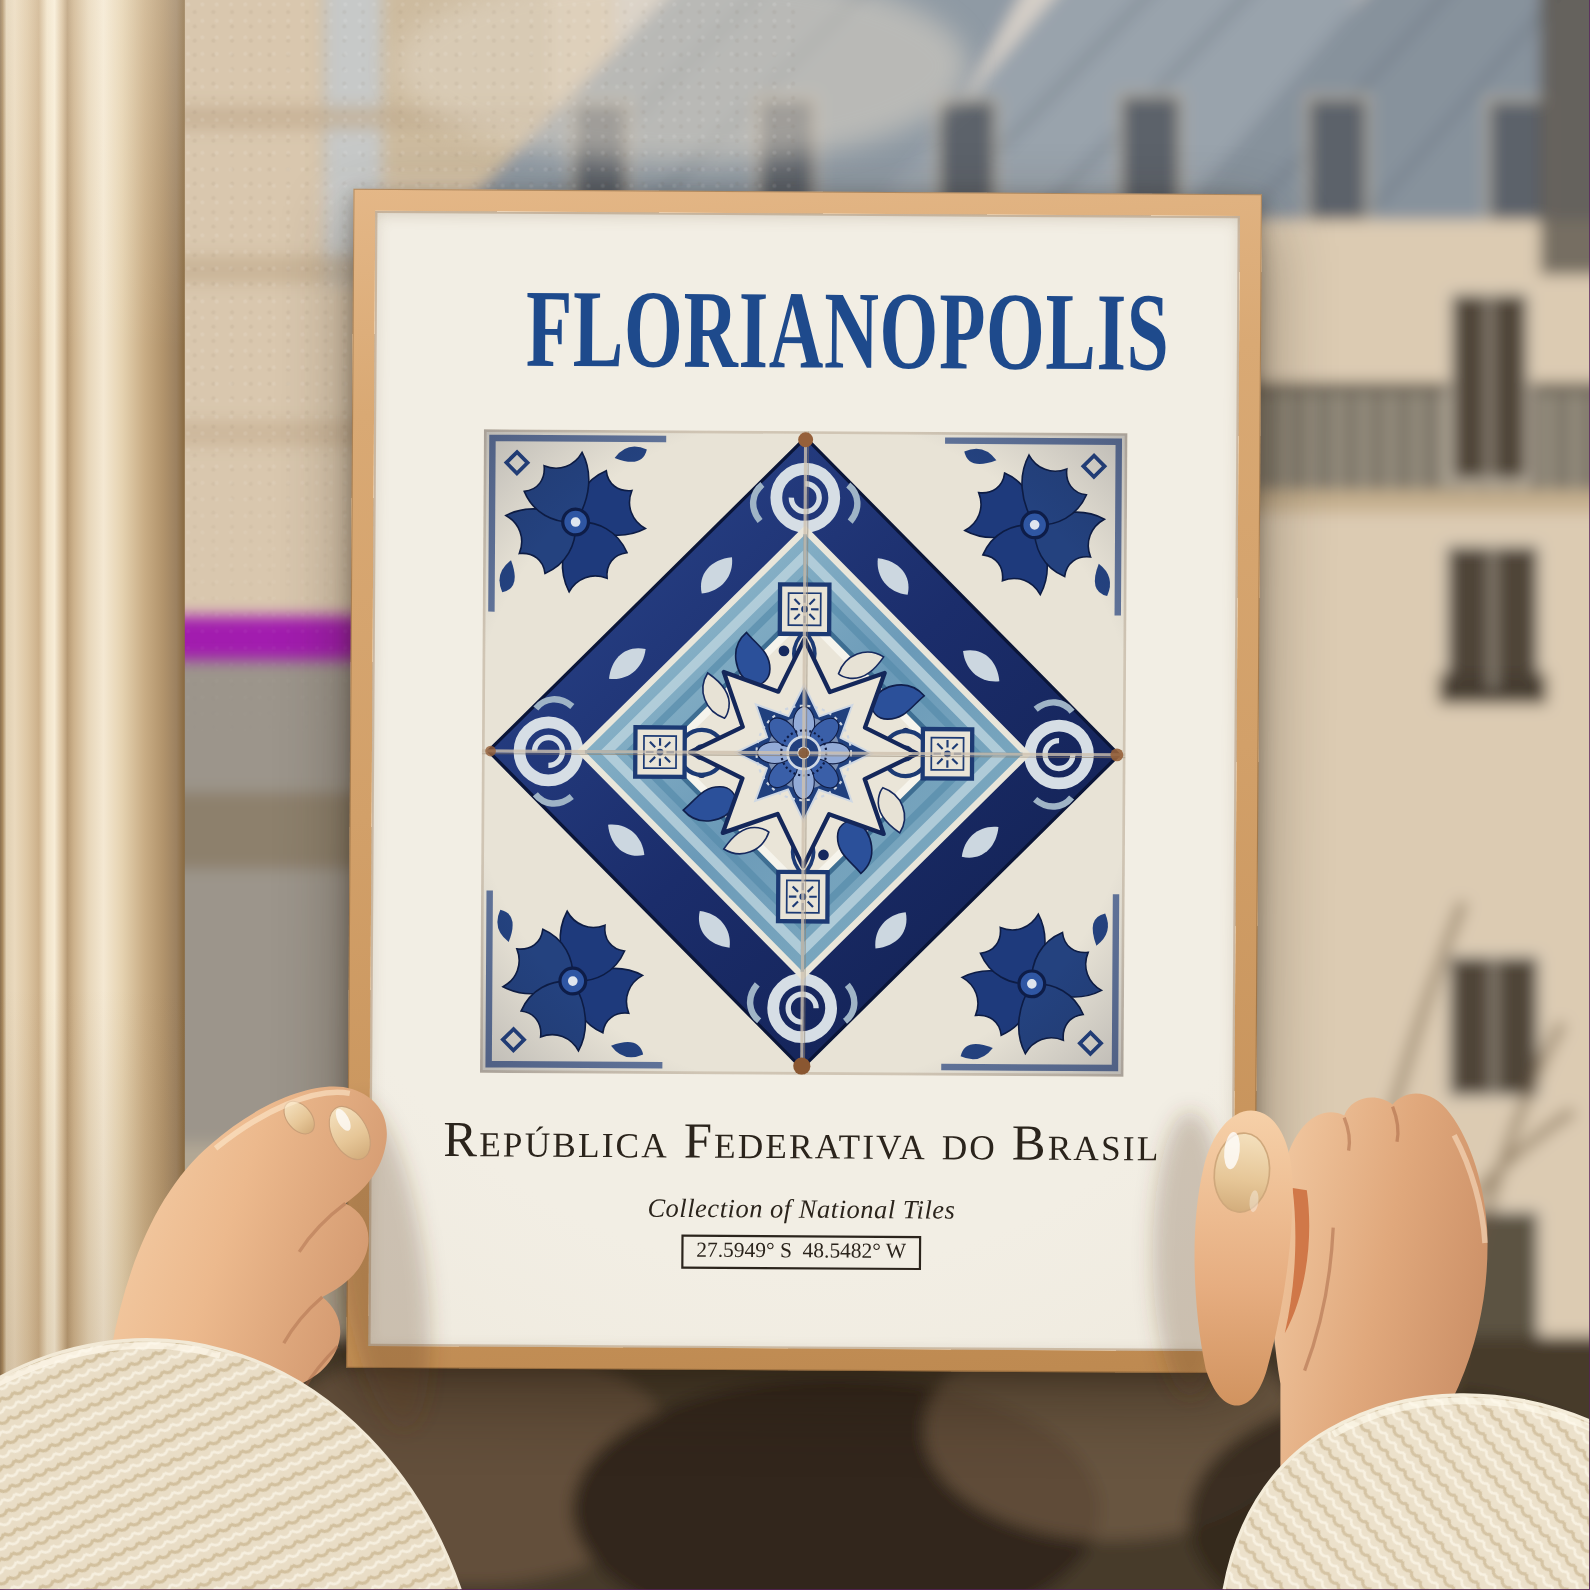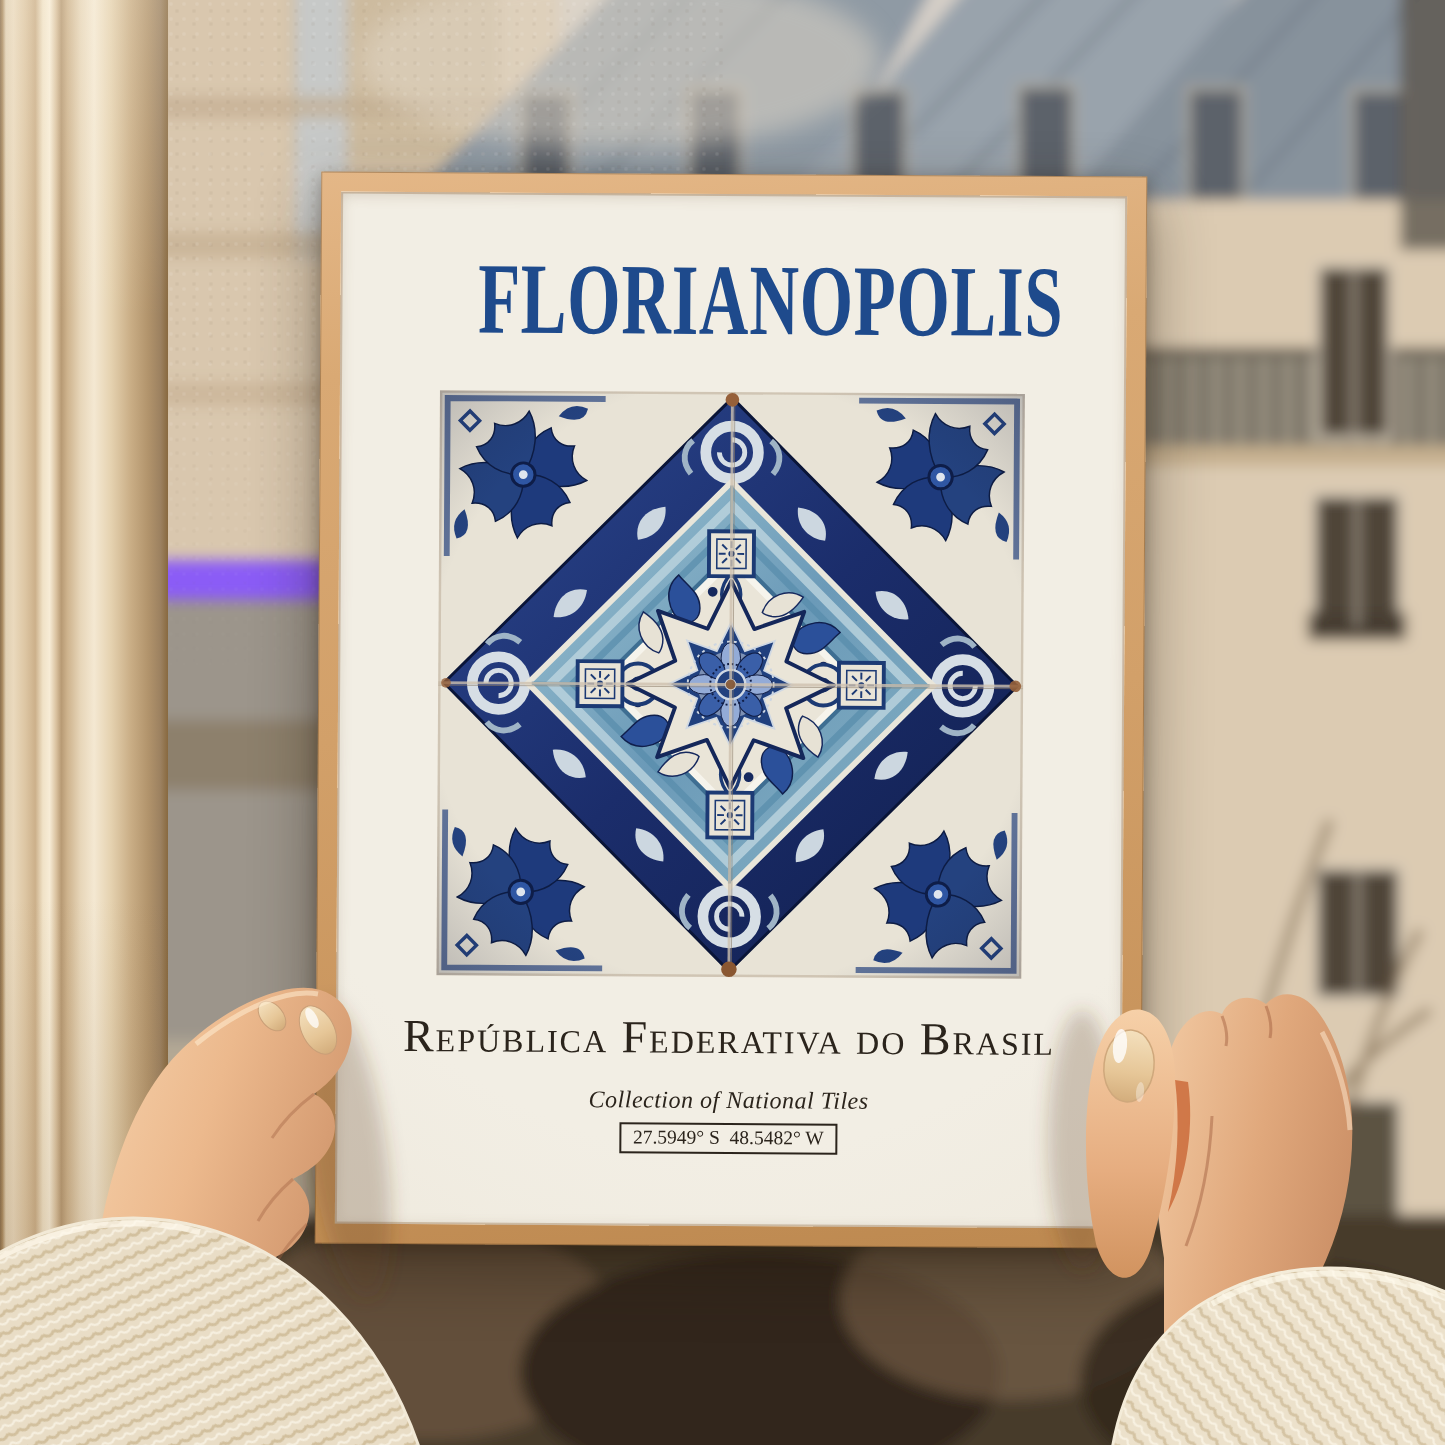--- a/index.html
+++ b/index.html
@@ -1,17 +1,17 @@
 <!DOCTYPE html>
 <html style="--title-blue: #1e4a8c; --poster-paper: #f2eee4; --frame-wood: #d2a069; --tile-navy: #1b2d6b; --tile-mid-blue: #2d55a5; --tile-light-blue: #8ea9d6; --tile-teal: #7ea8bf; --tile-white: #eae5d8; --text-dark: #2b241c; --window-frame-cream: #e7d7ba; --sweater-cream: #e9ddc6; --skin-tone: #e8b48c;"><head>
 <meta charset="utf-8">
 <style>
   html,body{margin:0;padding:0;background:#222;}
   #scene{position:relative;width:1445px;height:1445px;overflow:hidden;
-         background:#8b5cf6;font-family:"Liberation Serif",serif;}
+         background:#a21caf;font-family:"Liberation Serif",serif;}
   #scene *{box-sizing:border-box;}
 
   
   .bg-svg{position:absolute;left:0;top:0;width:1445px;height:1445px;}
 
   
   .glass-texture{position:absolute;left:168px;top:0;width:560px;height:680px;
     background-image:
       radial-gradient(circle at 3px 4px, rgba(255,255,255,.20) 1px, transparent 2.6px),
       radial-gradient(circle at 9px 11px, rgba(110,92,70,.14) 1px, transparent 2.6px);

